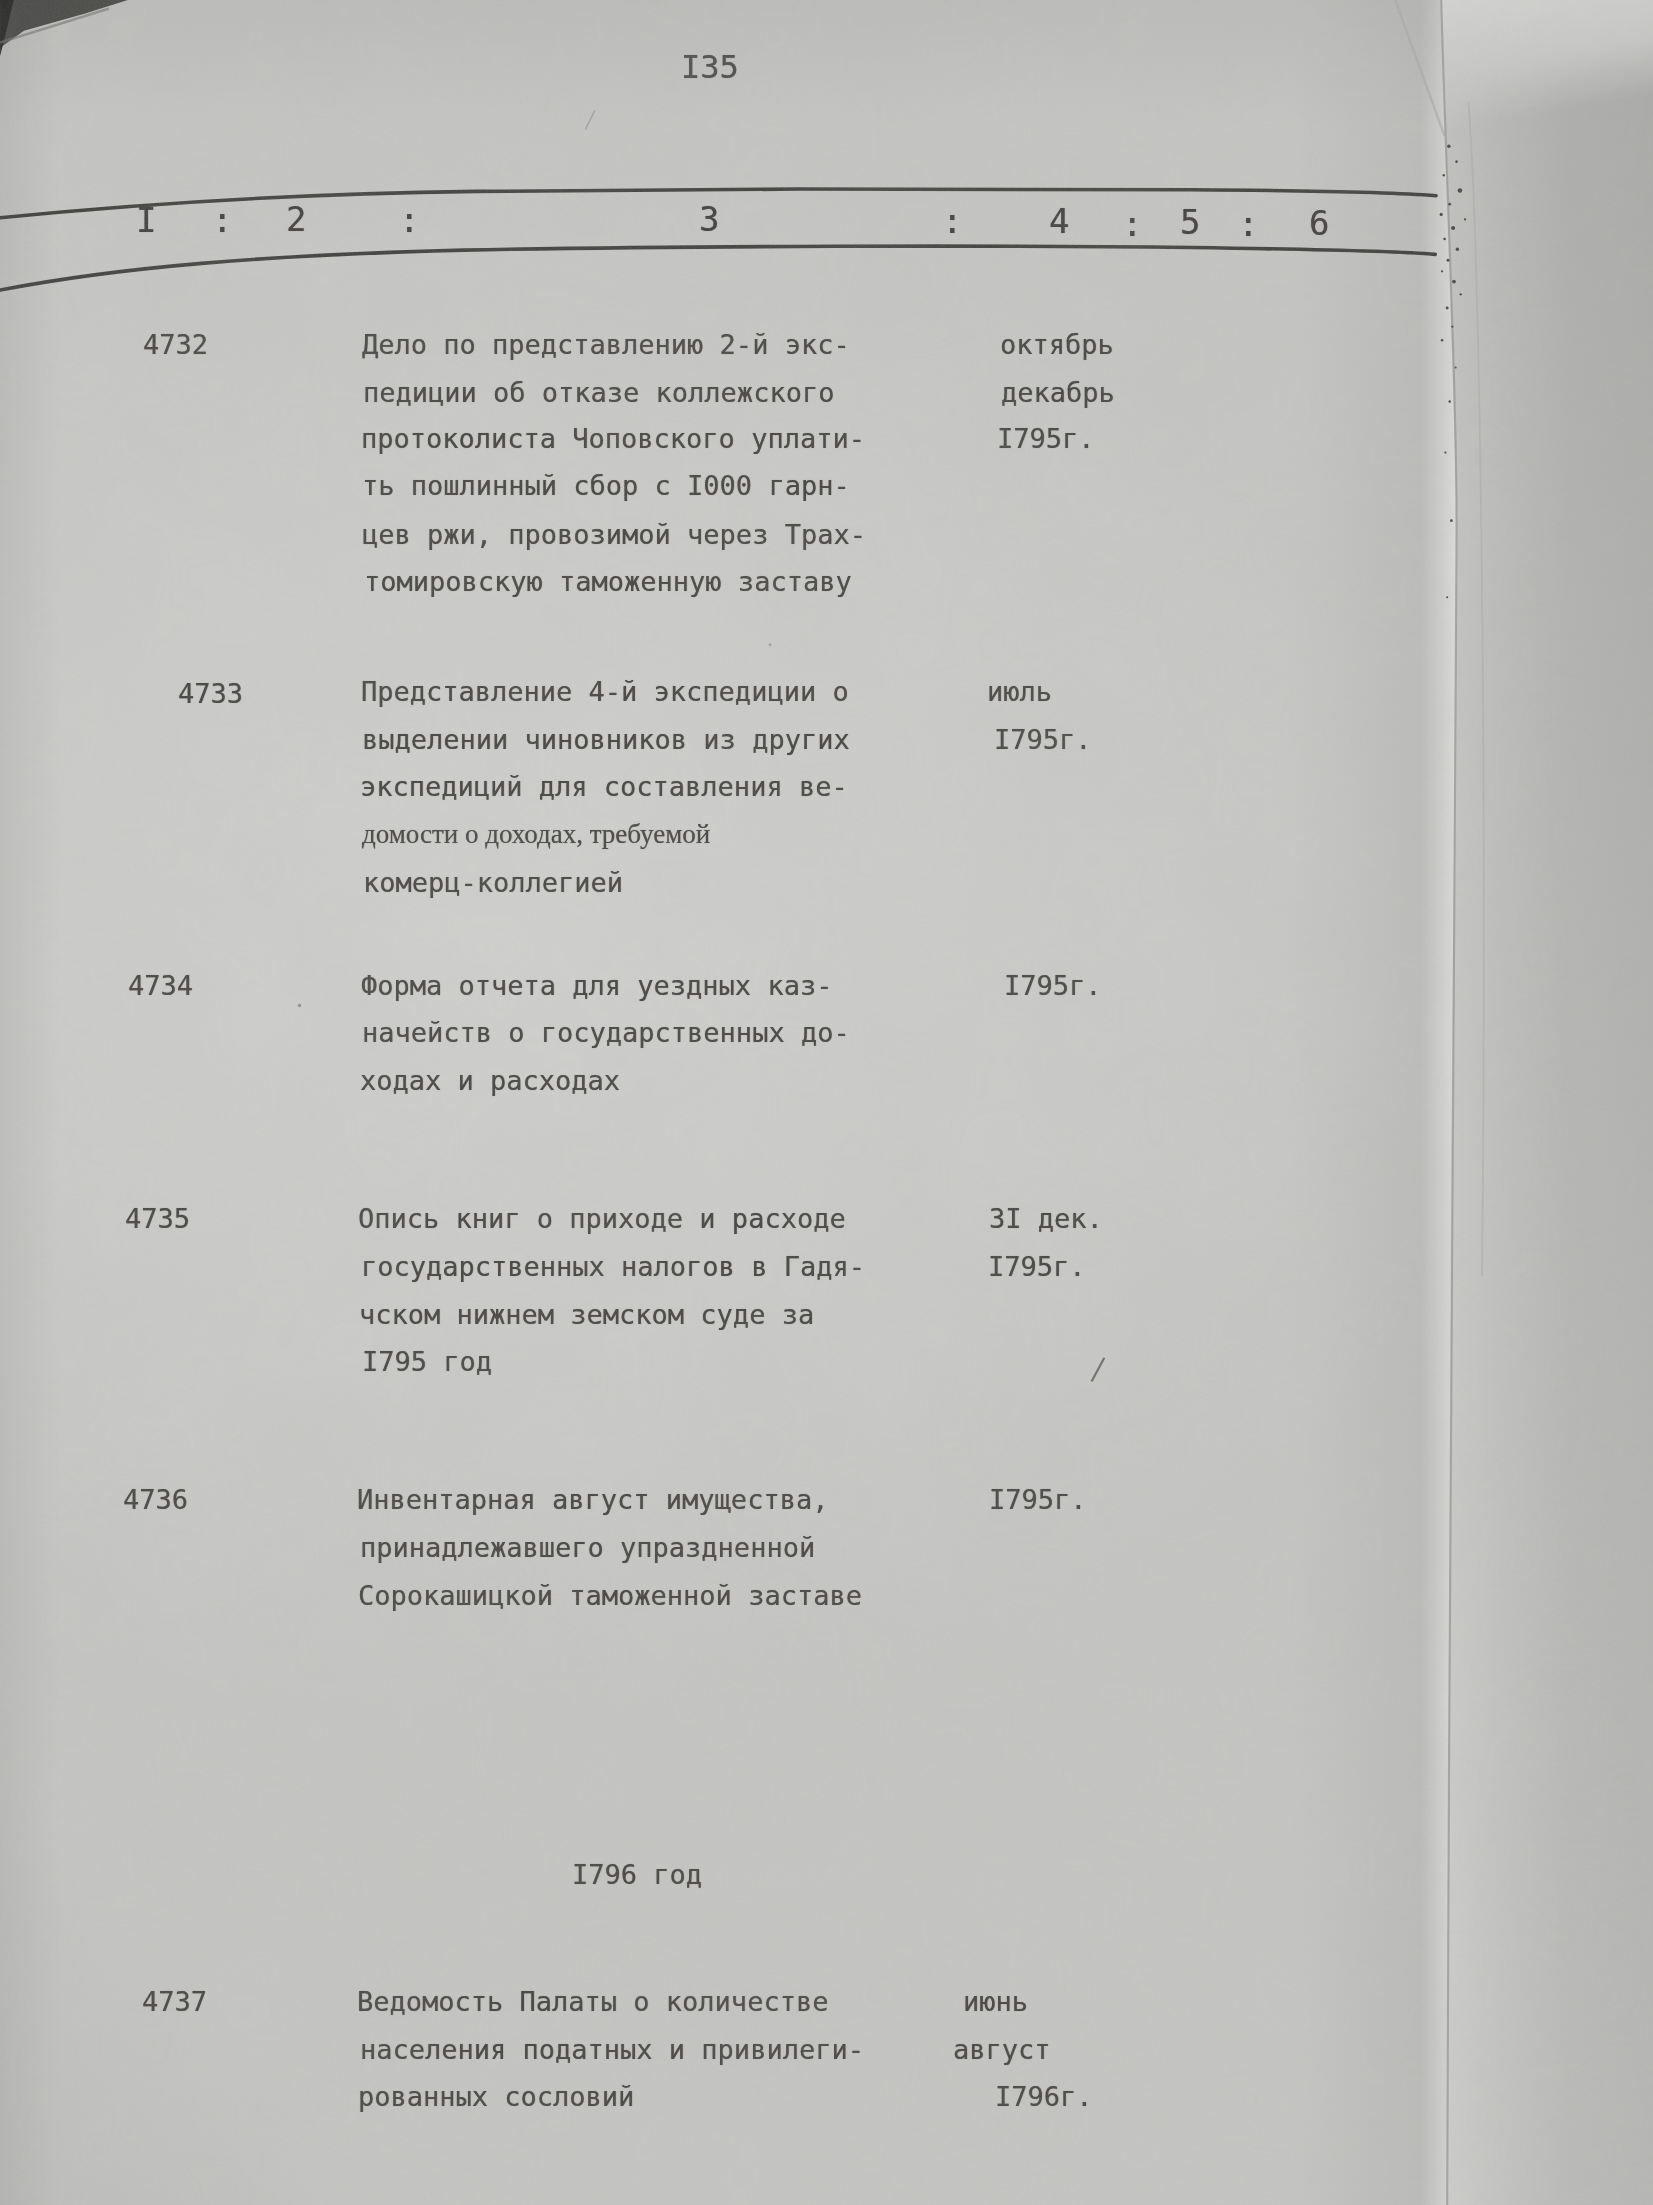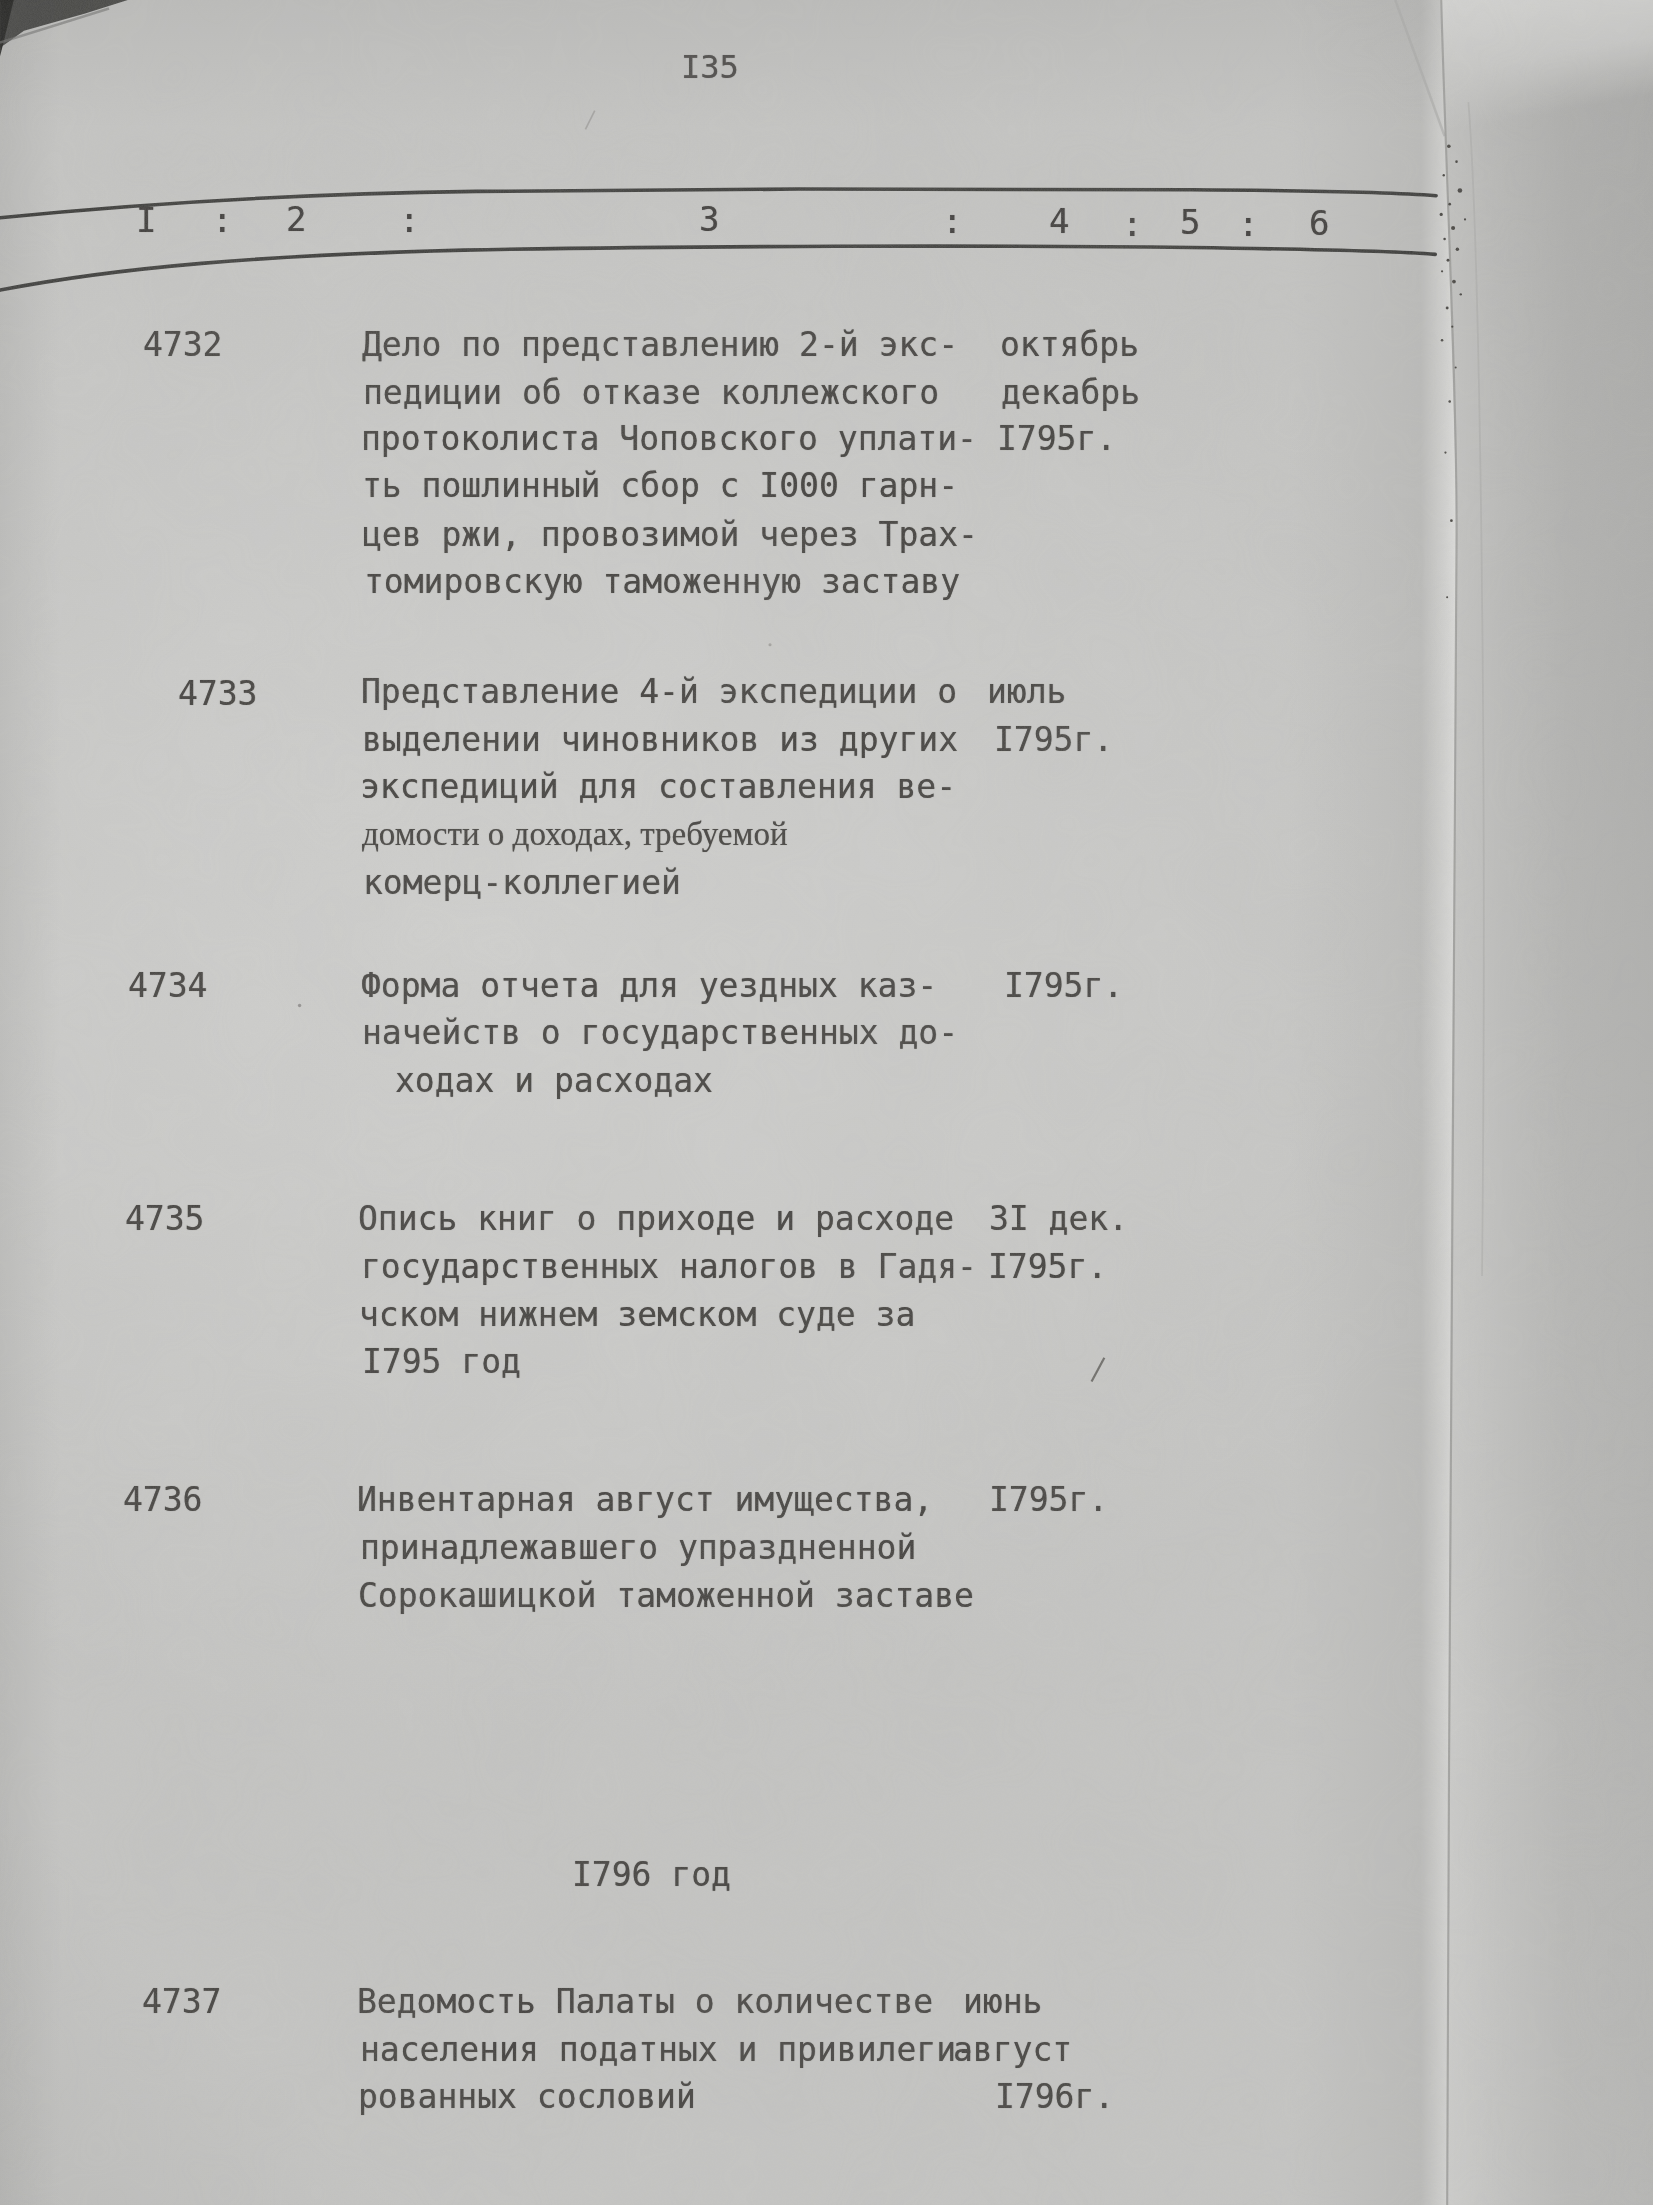--- a/index.html
+++ b/index.html
@@ -27,21 +27,21 @@
     background:
       linear-gradient(180deg,rgba(140,140,138,.16) 0,rgba(140,140,138,0) 128px),
       linear-gradient(90deg,rgba(130,130,128,.18) 0,rgba(130,130,128,0) 60px),
       linear-gradient(270deg,rgba(246,246,244,.55) 0,rgba(246,246,244,.25) 13.6px,rgba(150,150,148,.22) 37px,rgba(150,150,148,0) 170px),
       linear-gradient(45deg,rgba(120,120,118,.10) 0,rgba(120,120,118,0) 289px),
       radial-gradient(1063px 808px at 34% 42%,#d1d1cf 0%,#cacac8 62%,#c5c5c3 100%);
     background-color:#c9c9c7;
   }
   .tw{
     position:absolute;
-    font-size:33px;line-height:37px;
+    font-size:27px;line-height:37px;
     color:#413f3c;
     white-space:pre;
     letter-spacing:0;
     text-shadow:0 0 0.9px rgba(66,64,61,.55),0.4px 0.4px 0 rgba(66,64,61,.2);
     filter:blur(0.3px);
   }
   .hdr{font-size:34px;color:#3c3a38;}
   .pagenum{font-size:32px;color:#4a4846;}
   svg.overlay{position:absolute;left:0;top:0;pointer-events:none;}
   .grain{position:absolute;left:0;top:0;}
@@ -143,21 +143,21 @@
     <div class="tw" style="left:363px;top:864px;">комерц-коллегией</div>
     <div class="tw" style="left:987px;top:673px;">июль</div>
     <div class="tw" style="left:994px;top:721px;">I795г.</div>
   </div>
 
   
   <div style="display:contents">
     <div class="tw" style="left:128px;top:967px;">4734</div>
     <div class="tw" style="left:361px;top:967px;">Форма отчета для уездных каз-</div>
     <div class="tw" style="left:362px;top:1014px;">начейств о государственных до-</div>
-    <div class="tw" style="left:360px;top:1062px;margin-left:35px;">ходах и расходах</div>
+    <div class="tw" style="left:360px;top:1062px;">ходах и расходах</div>
     <div class="tw" style="left:1004px;top:967px;">I795г.</div>
   </div>
 
   
   <div style="display:contents">
     <div class="tw" style="left:125px;top:1200px;">4735</div>
     <div class="tw" style="left:358px;top:1200px;">Опись книг о приходе и расходе</div>
     <div class="tw" style="left:361px;top:1248px;">государственных налогов в Гадя-</div>
     <div class="tw" style="left:359px;top:1296px;">чском нижнем земском суде за</div>
     <div class="tw" style="left:362px;top:1343px;">I795 год</div>

